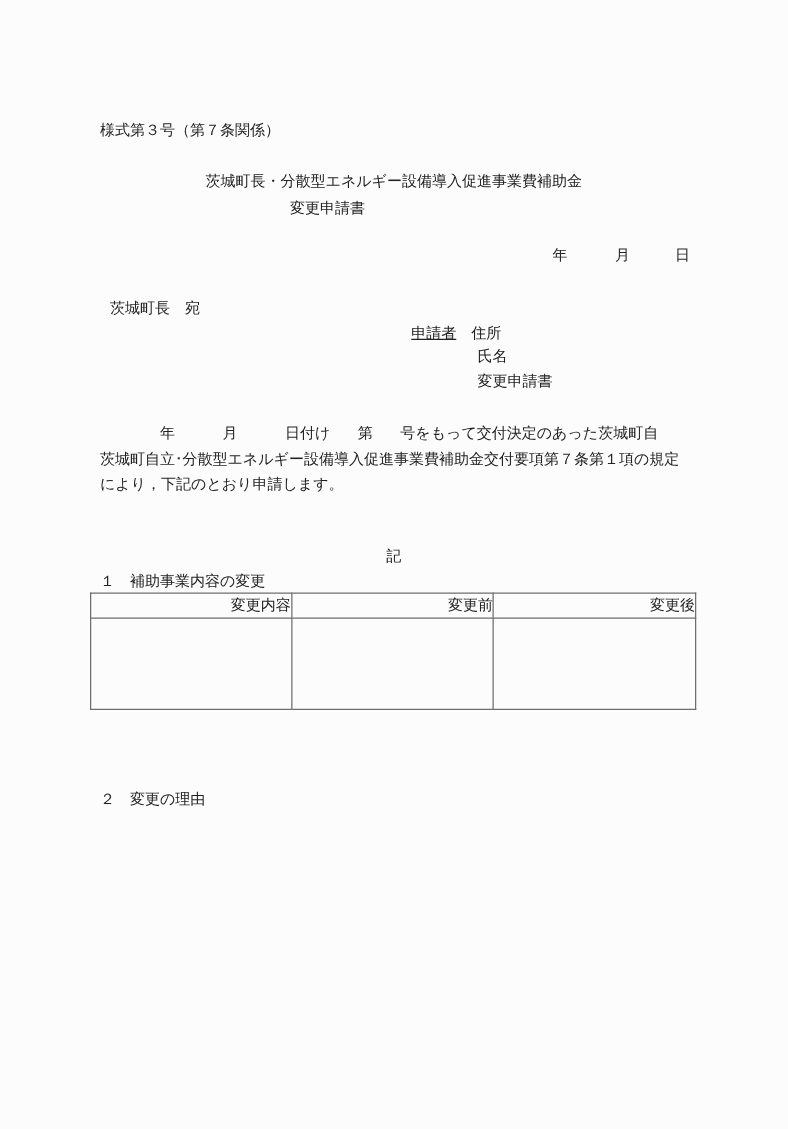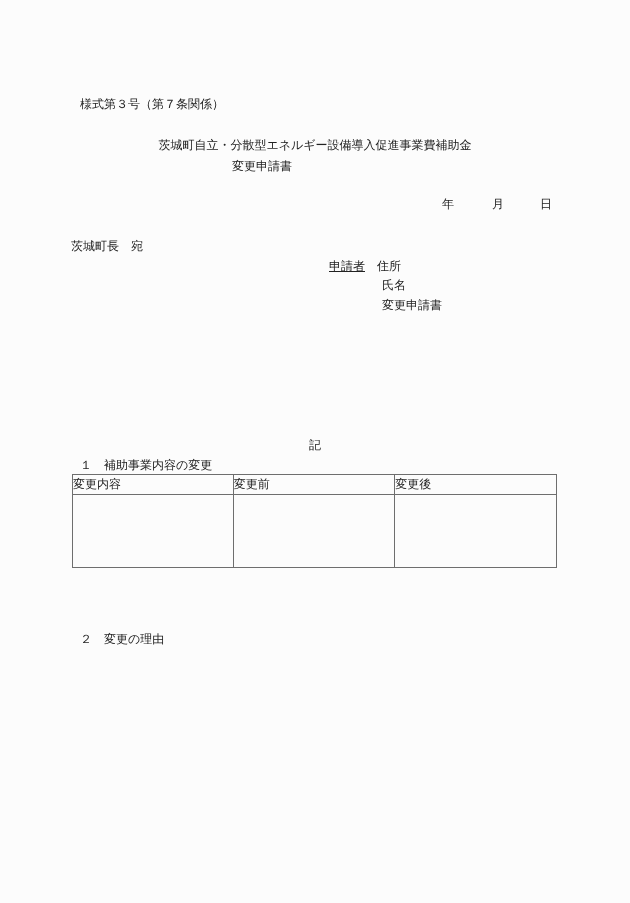--- a/index.html
+++ b/index.html
@@ -11,68 +11,73 @@
       position: relative;
       overflow: hidden;
       font-size: 12px;
     }
     .abs { position: absolute; white-space: nowrap; line-height: 16px; }
     .form-no { left: 80px; top: 96px; }
     .title1 { left: 0; width: 630px; text-align: center; top: 137px; }
     .title2 { left: 0; width: 524px; text-align: center; top: 158px; }
     .date-row { top: 196px; left: 0; width: 630px; height: 16px; }
     .date-row span { position: absolute; }
-    .addressee { left: 71px; top: 238px; }
+    .addressee { left: 88px; top: 238px; }
     .applicant-label { left: 329px; top: 258px; text-decoration: underline; }
     .address-label { left: 377px; top: 258px; }
     .name-label { left: 382px; top: 277px; }
     .phone-label { left: 382px; top: 297px; }
     .body-para {
       position: absolute; left: 80px; top: 336px; width: 480px;
       line-height: 20.5px; font-size: 12px;
     }
     .body-para .line { display: block; white-space: nowrap; }
     .l1 span { display: inline-block; }
     .ki { left: 0; width: 630px; text-align: center; top: 437px; }
     .sec1 { left: 80px; top: 457px; text-align: right; }
     .sec2 { left: 80px; top: 631px; }
     table.change-table {
       position: absolute; left: 72px; top: 474px;
       width: 485px; border-collapse: collapse;
       font-size: 12px;
     }
     table.change-table th, table.change-table td {
       border: 1px solid #6e6e6e;
-      font-weight: normal; padding: 0; text-align: left;
+      font-weight: normal; padding: 0; text-align: right;
     }
     table.change-table th { height: 19px; }
     table.change-table td { height: 72px; }
   </style>
 </head>
 <body>
 
 <div class="abs form-no">様式第３号（第７条関係）</div>
 
-<div class="abs title1">茨城町自立・分散型エネルギー設備導入促進事業費補助金</div>
+<div class="abs title1">茨城町長・分散型エネルギー設備導入促進事業費補助金</div>
 <div class="abs title2">変更申請書</div>
 
 <div class="abs date-row">
   <span style="left:442px">年</span>
   <span style="left:492px">月</span>
   <span style="left:540px">日</span>
 </div>
 
 <div class="abs addressee">茨城町長　宛</div>
 
 <div class="abs applicant-label">申請者</div>
 <div class="abs address-label">住所</div>
 <div class="abs name-label">氏名</div>
 <div class="abs phone-label">変更申請書</div>
 
 <div class="body-para">
+  <span class="line l1">
+    <span style="margin-left:48px">年</span><span style="margin-left:38px">月</span><span style="margin-left:38px">日付け</span><span style="margin-left:22px">第</span><span style="margin-left:22px">号をもって交付決定のあった茨城町自</span>
+  </span>
+  <span class="line">茨城町自立･分散型エネルギー設備導入促進事業費補助金交付要項第７条第１項の規定</span>
+  <span class="line">により，下記のとおり申請します。</span>
 </div>
 
 <div class="abs ki">記</div>
 
 <div class="abs sec1">１　補助事業内容の変更</div>
 
 <table class="change-table">
   <colgroup>
     <col style="width:161px">
       <col style="width:162px">

